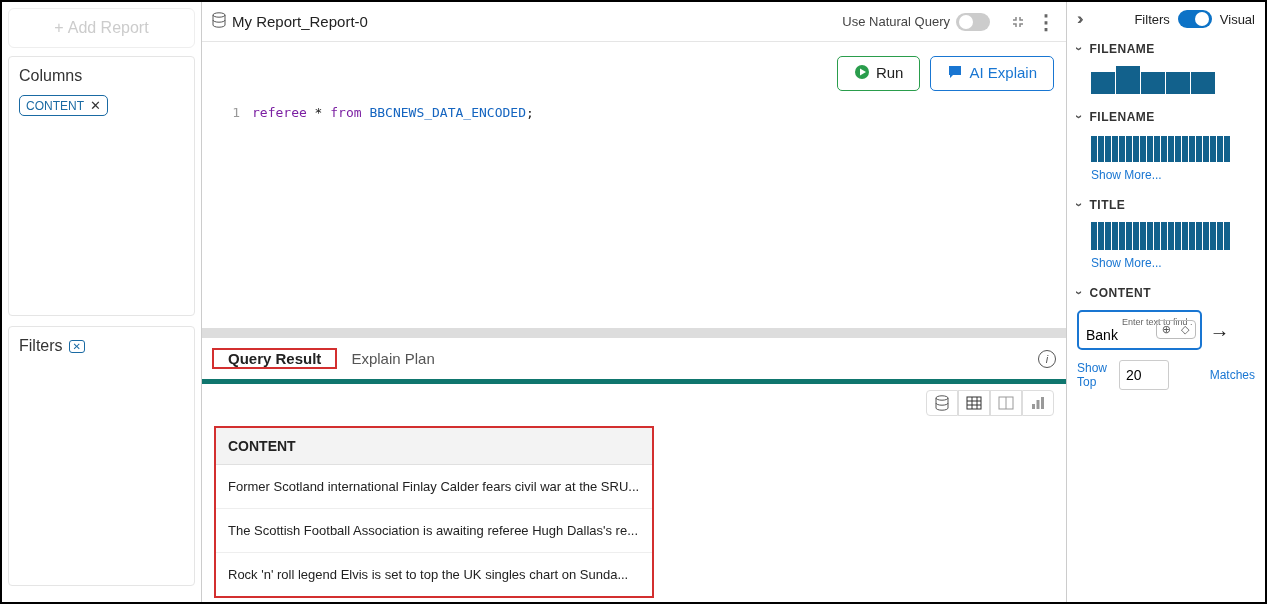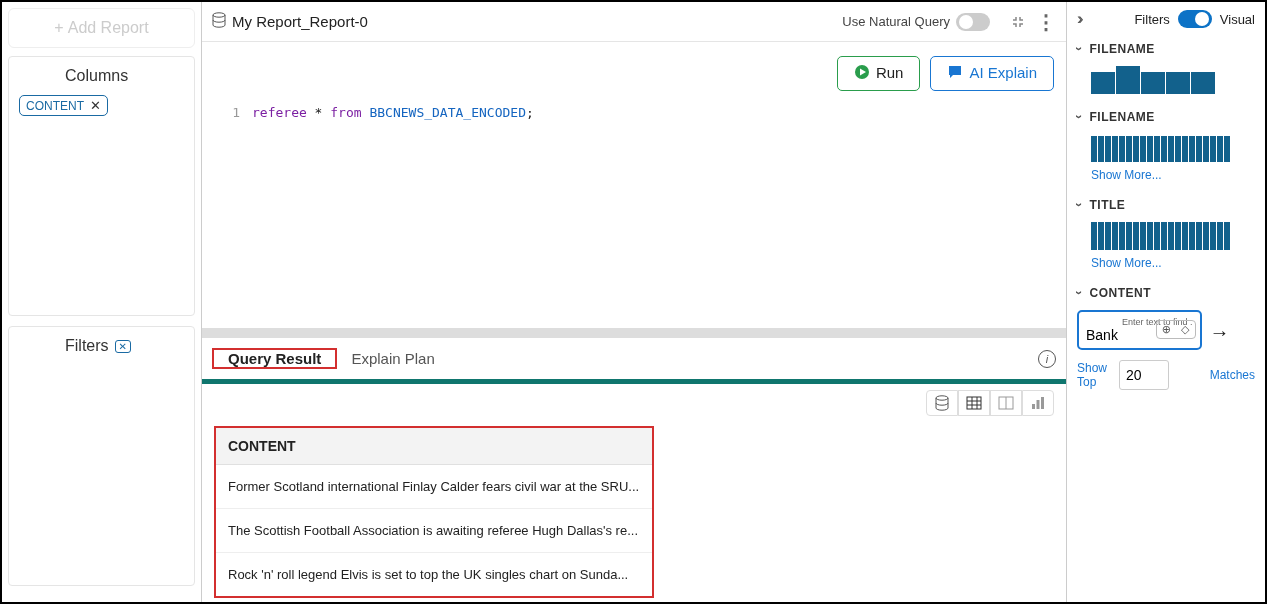--- a/index.html
+++ b/index.html
@@ -6,21 +6,21 @@
     body { font-family: 'Segoe UI', Arial, sans-serif; font-size: 13px; color: #222; background: #fff; width: 1267px; height: 604px; overflow: hidden; border: 2px solid #000; }
     .app { display: flex; height: 100%; }
     
     
     .left-sidebar { width: 200px; border-right: 1px solid #ccc; display: flex; flex-direction: column; padding: 6px; }
     .nl-btn { border: 1px solid #bbb; border-radius: 6px; padding: 8px 10px; font-size: 16px; display: flex; align-items: center; gap: 8px; cursor: pointer; margin-bottom: 8px; }
     .nl-btn svg { flex-shrink: 0; }
     .add-report { border: 1px solid #eee; border-radius: 6px; padding: 10px; font-size: 16px; color: #ccc; display: flex; align-items: center; justify-content: center; gap: 4px; cursor: pointer; margin-bottom: 8px; }
     .panel { border: 1px solid #e5e5e5; border-radius: 4px; padding: 10px; margin-bottom: 10px; flex-shrink: 0; }
     .panel.cols { flex: 1; min-height: 140px; }
-    .panel-title { font-size: 16px; color: #333; margin-bottom: 10px; margin-left: 46px; }
+    .panel-title { font-size: 16px; color: #333; margin-bottom: 10px; }
     .chip { display: inline-flex; align-items: center; border: 1px solid #1a6aa3; border-radius: 5px; padding: 2px 6px; color: #1a6aa3; font-size: 12px; gap: 6px; }
     .chip .x { cursor: pointer; font-size: 13px; color: #333; }
     .filter-title { display: flex; align-items: center; gap: 6px; }
     .filter-x { border: 1px solid #1a6aa3; color: #1a6aa3; font-size: 10px; padding: 0 3px; border-radius: 3px; cursor: pointer; }
     
     
     .main { flex: 1; display: flex; flex-direction: column; border-right: 1px solid #ccc; overflow: hidden; }
     .topbar { display: flex; align-items: center; height: 40px; border-bottom: 1px solid #e5e5e5; padding: 0 10px; }
     .topbar .db-icon { margin-right: 6px; color: #555; }
     .topbar .title { font-size: 15px; flex: 1; }

